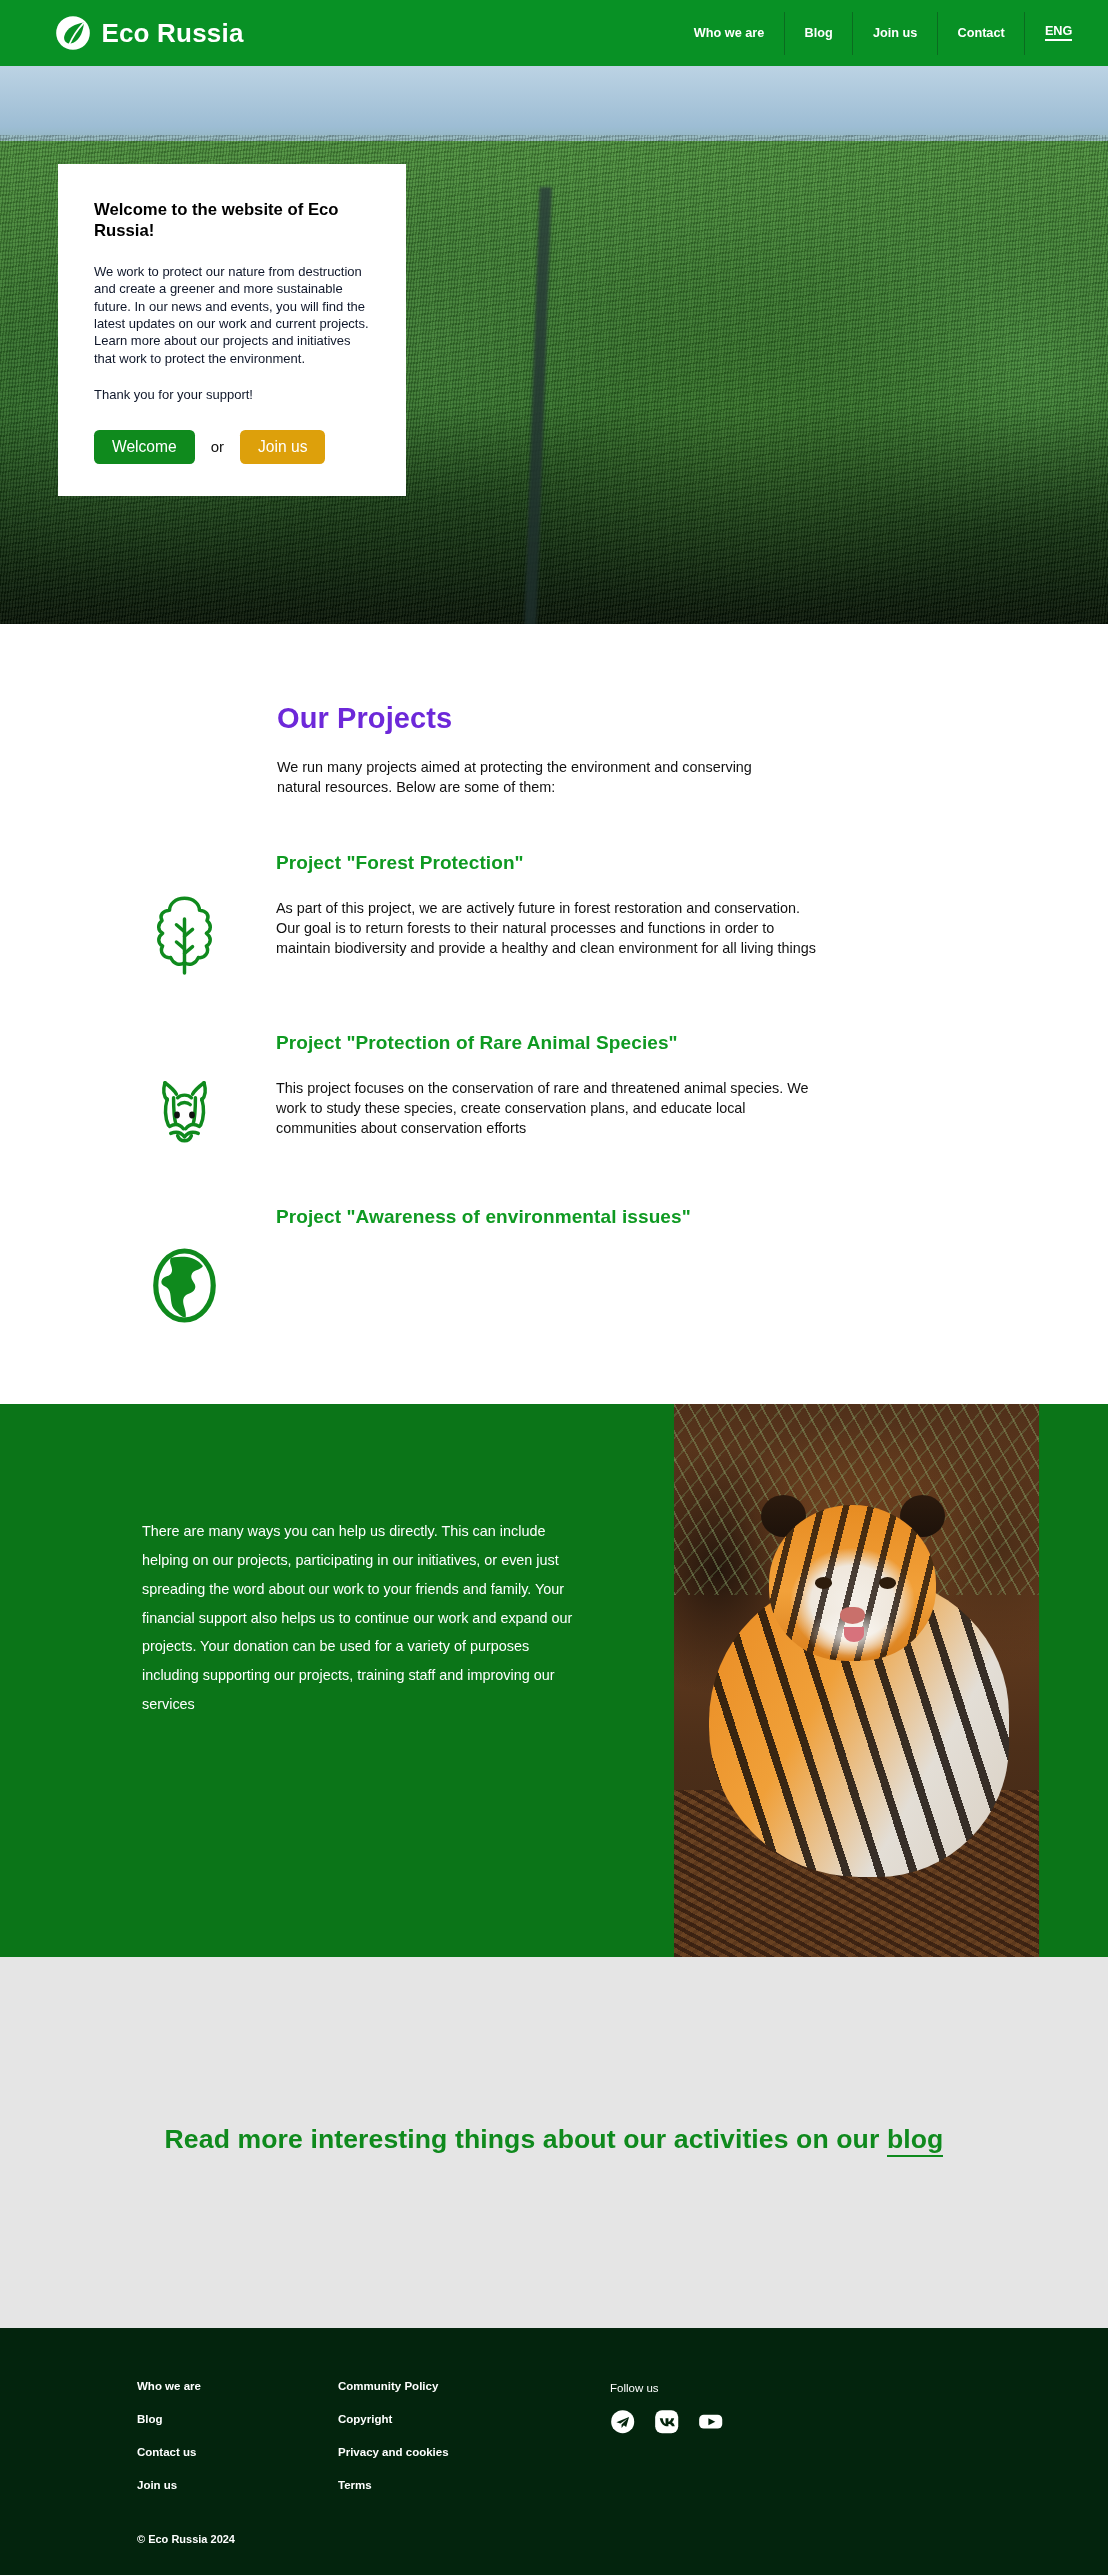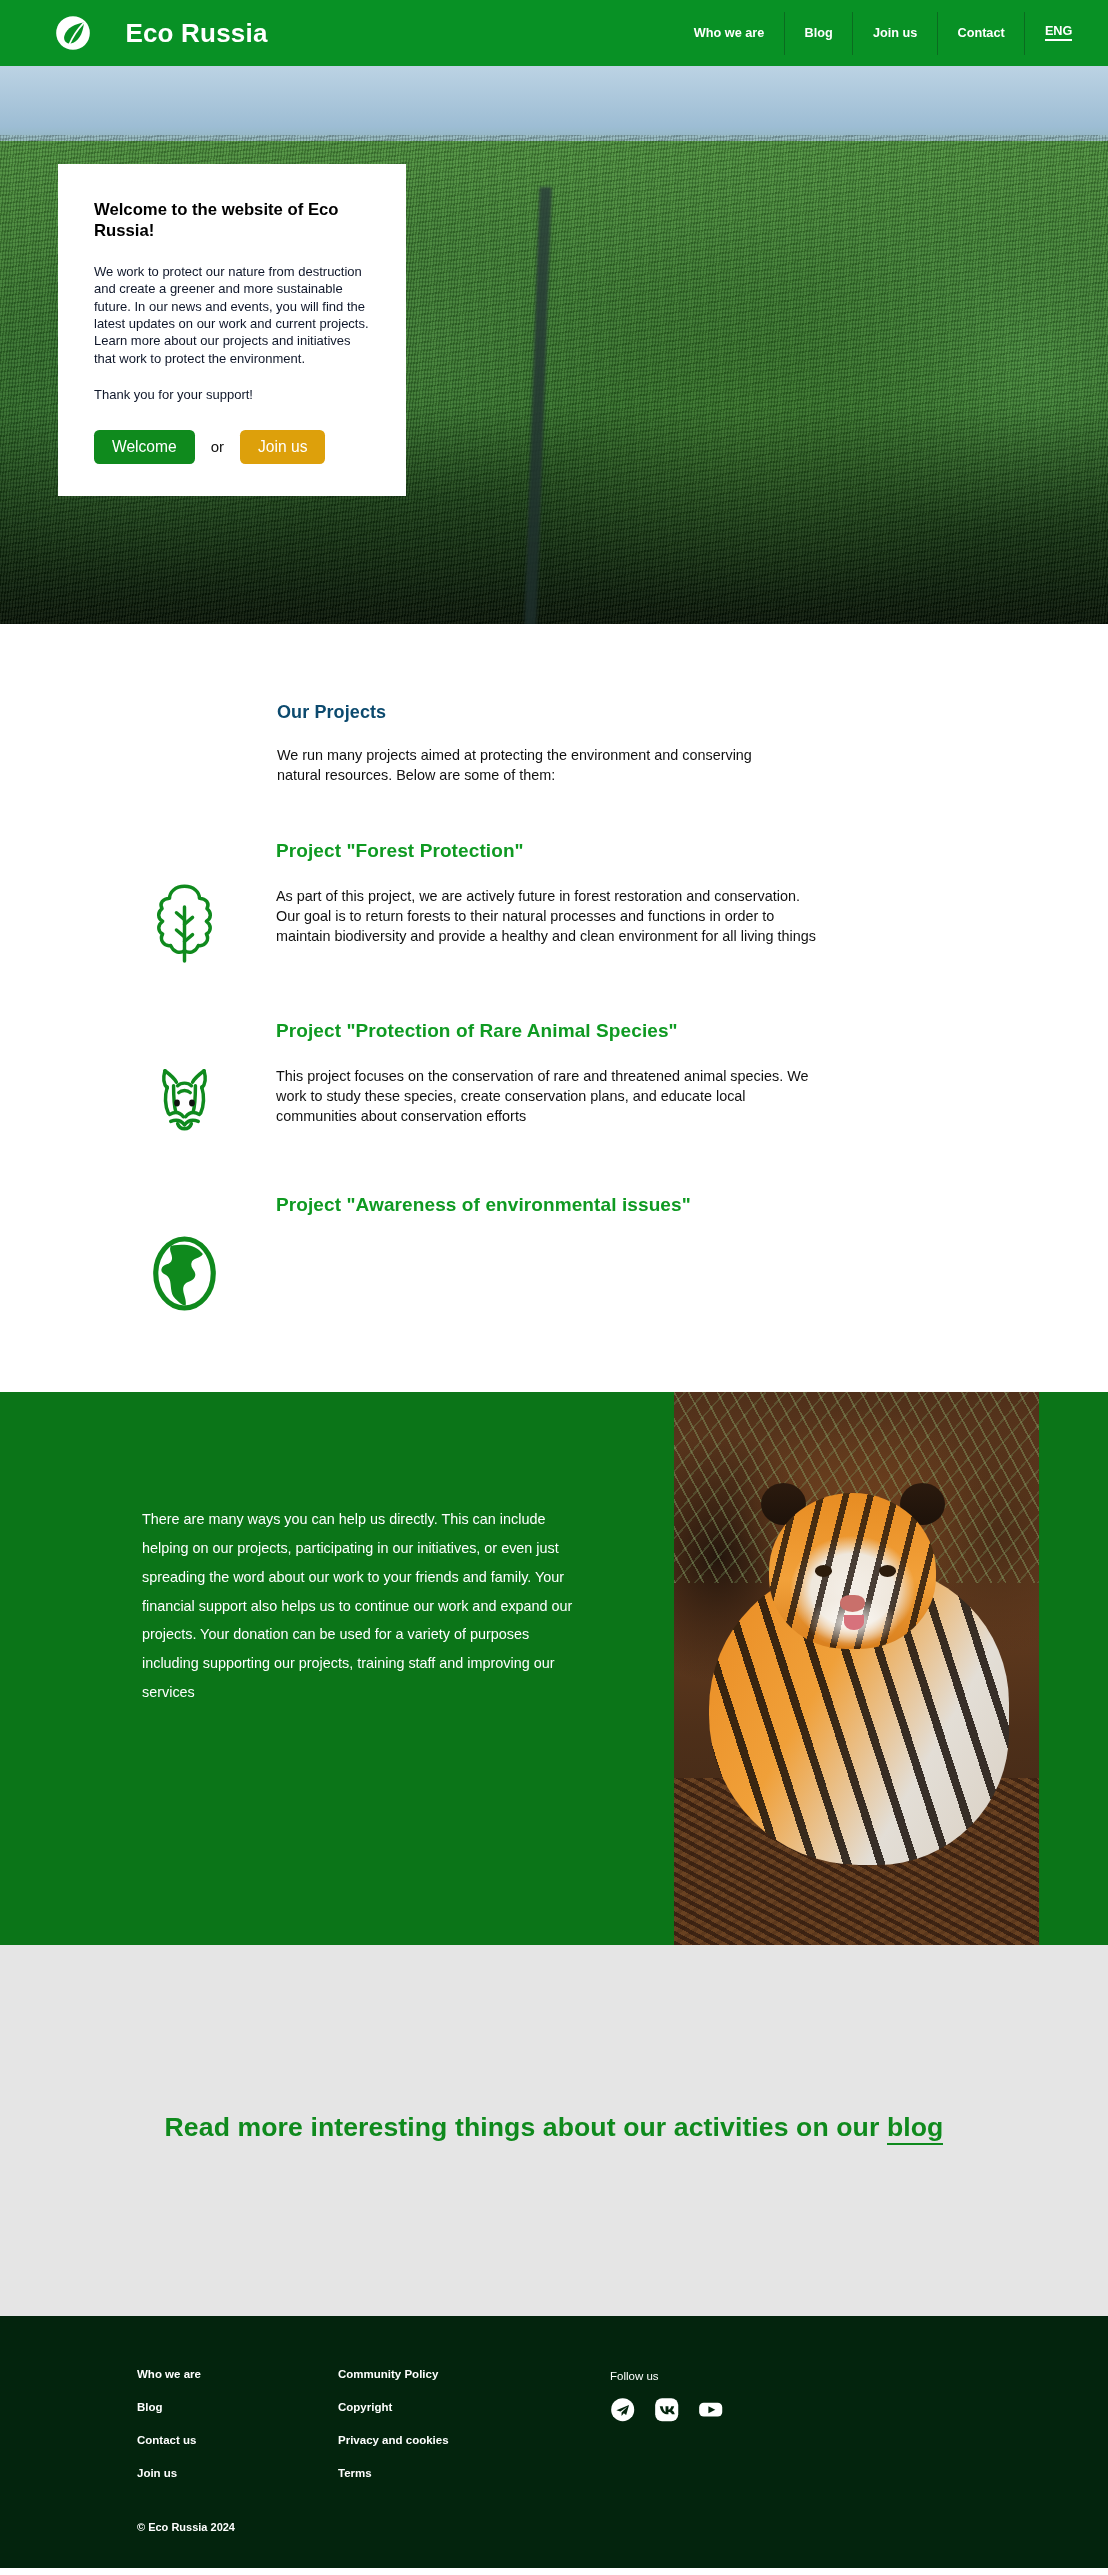--- a/index.html
+++ b/index.html
@@ -24,21 +24,20 @@
     z-index:5;
   }
   .brand{ display:flex; align-items:center; gap:10.4px; }
   .brand-mark{ width:36px; height:36px; flex:0 0 36px; }
   .brand-name{
     color:#ffffff;
     font-size:26px;
     font-weight:bold;
     letter-spacing:0.2px;
     line-height:1;
-    margin-left:24px;
   }
   .main-nav{ display:flex; align-items:center; height:43px; }
   .nav-item{
     color:#ffffff;
     font-size:12.7px;
     font-weight:bold;
     padding:0 19.6px;
     height:43px;
     display:flex;
     align-items:center;
@@ -139,23 +138,23 @@
   .btn-join{ background:#dda00b; }
   .or-label{ font-size:15px; color:#111111; }
 
   
   .projects{
     background:#ffffff;
     padding:78px 0 64px 0;
   }
   .projects-intro{ padding-left:277px; max-width:826px; }
   .projects-title{
-    font-size:18px;
-    font-weight:bold;
-    color:#0c4a6e;
+    font-size:29px;
+    font-weight:bold;
+    color:#6d28d9;
     margin-bottom:23px;
     letter-spacing:0.1px;
   }
   .projects-sub{
     font-size:14.4px;
     line-height:1.38;
     color:#111111;
     max-width:508px;
   }
   .project-row{

